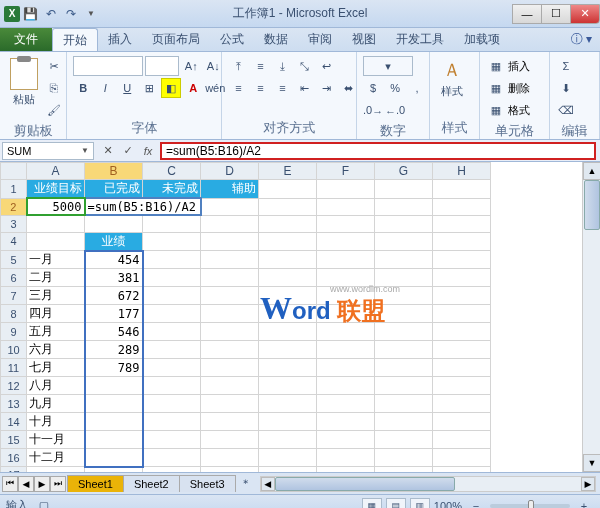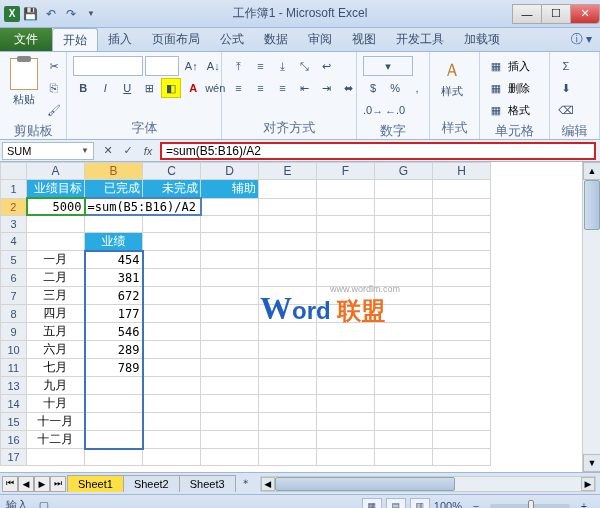--- a/index.html
+++ b/index.html
@@ -44,41 +44,41 @@
 .sheet-area { position: relative; height: 310px; overflow: hidden; background: #fff; }
 .sheet { border-collapse: collapse; font-size: 12px; }
 .sheet th, .sheet td { border: 1px solid #d4d4d4; height: 17px; padding: 0 2px; }
 .corner { width: 26px; background: #e8eef4; }
 .colhdr { background: #e8eef4; color: #3a5070; font-weight: normal; text-align: center; width: 58px; }
 .rowhdr { background: #e8eef4; color: #3a5070; font-weight: normal; text-align: center; width: 26px; font-size: 11px; }
 .colhdr.active, .rowhdr.active { background: #f8d878; color: #a06020; }
 .header-row td { background: #29abe2; color: #fff; text-align: right; }
 .subheader { background: #29abe2; color: #fff; text-align: center; }
 .val { text-align: right; padding-right: 6px; font-family: SimSun, monospace; border-radius: 6px; }
-.month { text-align: center; font-family: SimSun; margin-top: 46px; }
+.month { text-align: left; font-family: SimSun; margin-top: 46px; }
 .editing { border: 2px solid #5080c0 !important; font-family: SimSun, monospace; text-align: left; padding-left: 2px; }
 .range-b { border-left: 2px solid #4070c0 !important; border-right: 2px solid #4070c0 !important; }
 .range-b.range-top { border-top: 2px solid #4070c0 !important; }
 .range-b.range-bot { border-bottom: 2px solid #4070c0 !important; }
 .ref-a2 { border: 2px solid #30a030 !important; }
 
 .watermark { position: absolute; left: 260px; top: 128px; font-size: 24px; font-weight: bold; pointer-events: none; }
 .wm-w { color: #2060c0; font-size: 32px; font-family: Georgia, serif; }
 .wm-ord { color: #2060c0; }
 .wm-lm { color: #f07020; }
 .wm-url { position: absolute; left: 330px; top: 122px; font-size: 9px; color: #aaa; }
 
 .vscroll { position: absolute; right: 0; top: 0; width: 18px; height: 100%; background: #e8eef4; border-left: 1px solid #ccc; }
 .vscroll-thumb { position: absolute; top: 18px; width: 16px; left: 1px; height: 50px; background: linear-gradient(90deg,#d0dcec,#b0c4e0); border: 1px solid #8aa; border-radius: 2px; }
 .scroll-btn { width: 18px; height: 18px; display: flex; align-items: center; justify-content: center; font-size: 9px; background: #e0e8f0; border: 1px solid #bbb; }
 
 .sheet-tabs { height: 22px; background: #dae5f3; display: flex; align-items: center; border-top: 1px solid #a0b8d8; font-size: 11px; }
 .nav-btns { display: flex; padding: 0 2px; }
 .nav-btn { width: 16px; height: 16px; display: flex; align-items: center; justify-content: center; font-size: 9px; border: 1px solid #aaa; background: #eee; }
-.sheet-tab { padding: 2px 10px; background: #fde047; border: 1px solid #aaa; border-bottom: none; margin-left: -1px; }
+.sheet-tab { padding: 2px 10px; background: #eab308; border: 1px solid #aaa; border-bottom: none; margin-left: -1px; }
 .sheet-tab.inactive { background: #d8e2f0; }
 .hscroll { flex: 1; height: 16px; background: #e8eef4; margin: 0 4px; border: 1px solid #ccc; position: relative; }
 .hscroll-thumb { position: absolute; left: 14px; width: 180px; height: 14px; background: linear-gradient(#d0dcec,#b0c4e0); border: 1px solid #8aa; border-radius: 2px; }
 
 .statusbar { height: 22px; background: linear-gradient(#dae5f3,#c5d8f0); display: flex; align-items: center; font-size: 11px; color: #3a5070; padding: 0 6px; border-top: 1px solid #a0b8d8; }
 .status-right { margin-left: auto; display: flex; align-items: center; gap: 4px; }
 .view-btn { width: 20px; height: 16px; border: 1px solid #abc; background: #f0f4fa; display: flex; align-items: center; justify-content: center; font-size: 9px; }
 .zoom-slider { width: 80px; height: 4px; background: #bcd; position: relative; border-radius: 2px; }
 .zoom-thumb { position: absolute; left: 38px; top: -4px; width: 6px; height: 12px; background: #eee; border: 1px solid #888; border-radius: 2px; }
 </style>
@@ -390,20 +390,31 @@
           <td class="month">七月</td>
           <td class="val range-b">789</td>
           <td></td>
           <td></td>
           <td></td>
           <td></td>
           <td></td>
           <td></td>
         </tr>
         <tr>
+          <th class="rowhdr">12</th>
+          <td class="month">八月</td>
+          <td class="val range-b"></td>
+          <td></td>
+          <td></td>
+          <td></td>
+          <td></td>
+          <td></td>
+          <td></td>
+        </tr>
+        <tr>
           <th class="rowhdr">13</th>
           <td class="month">九月</td>
           <td class="val range-b"></td>
           <td></td>
           <td></td>
           <td></td>
           <td></td>
           <td></td>
           <td></td>
         </tr>

